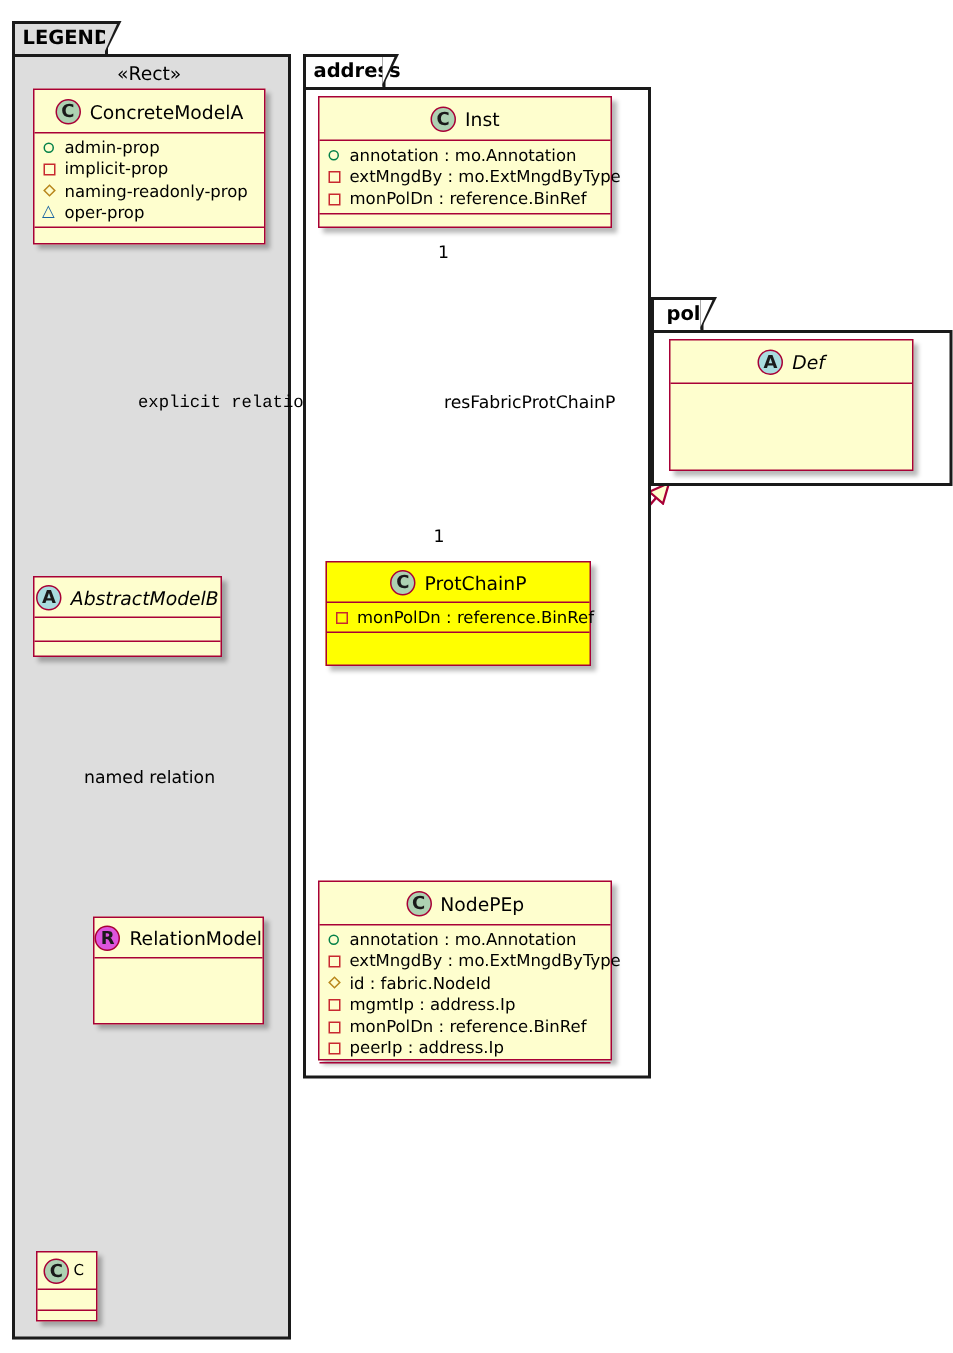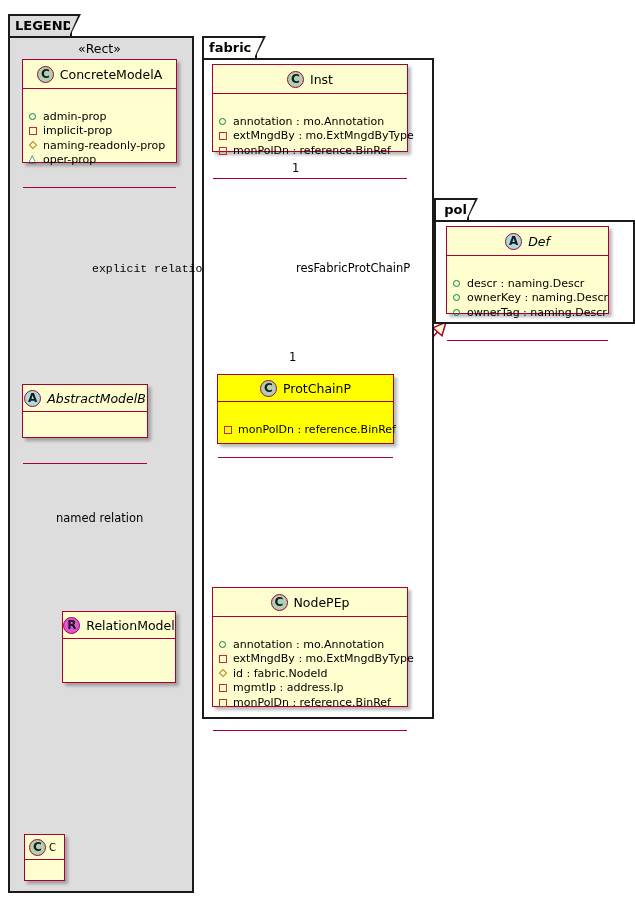--- a/index.html
+++ b/index.html
@@ -94,23 +94,22 @@
     font-weight: bold;
     font-size: 12px;
     line-height: 1;
     box-sizing: border-box;
   }
   .badge.c { background: #ADD1B2; border: 1.4px solid #A80036; color: #1a1a1a; }
   .badge.a { background: #A9DCDF; border: 1.4px solid #A80036; color: #1a1a1a; }
   .badge.rel { background: #DD55DD; border: 1.4px solid #A80036; color: #1a1a1a; }
 
   .cls-attrs {
-    padding: 2px 0 20px 0;
+    padding: 2px 0 2px 0;
     border-bottom: 1.5px solid #A80036;
-    margin-top: 18px;
   }
   .attr {
     display: flex;
     align-items: center;
     height: 14.5px;
     padding-left: 5px;
     font-size: 11px;
     white-space: nowrap;
   }
   .mk {
@@ -287,21 +286,21 @@
 <div class="cls" style="left:24px; top:834px; width:41px; height:47px;">
   <div class="cls-hdr tight" style="justify-content:flex-start; padding-left:4px; gap:3px; height:24px;">
     <span class="badge c">C</span>
     <span class="cls-name" style="font-size:10px;">C</span>
   </div>
   <div class="cls-attrs" style="height:9px;"></div>
   <div class="cls-foot" style="height:8px;"></div>
 </div>
 
 <div class="pkg-tab white" style="left:202px; top:36px; width:55px;">
-  <span>fabric</span>
+  <span>address</span>
   <span class="fold"></span>
   <span class="fold-in"></span>
 </div>
 <div class="pkg white" style="left:202px; top:58px; width:232px; height:661px;"></div>
 
 <div class="cls" style="left:212px; top:64px; width:196px; height:88px;">
   <div class="cls-hdr">
     <span class="badge c">C</span>
     <span class="cls-name">Inst</span>
   </div>
@@ -358,45 +357,35 @@
       <span class="mk diamond"></span>
       <span>id : fabric.NodeId</span>
     </div>
     <div class="attr">
       <span class="mk square"></span>
       <span>mgmtIp : address.Ip</span>
     </div>
     <div class="attr">
       <span class="mk square"></span>
       <span>monPolDn : reference.BinRef</span>
+    </div>
+    <div class="attr">
+      <span class="mk square"></span>
+      <span>peerIp : address.Ip</span>
     </div>
   </div>
   <div class="cls-foot"></div>
 </div>
 
 <div class="pkg-tab white" style="left:434px; top:198px; width:35px;text-align:right;">
   <span>pol</span>
   <span class="fold"></span>
   <span class="fold-in"></span>
 </div>
 <div class="pkg white" style="left:434px; top:220px; width:201px; height:104px;"></div>
 
 <div class="cls" style="left:446px; top:226px; width:163px; height:88px;">
   <div class="cls-hdr">
     <span class="badge a">A</span>
     <span class="cls-name abs">Def</span>
   </div>
-  <div class="cls-attrs">
-    <div class="attr">
-      <span class="mk circle"></span>
-      <span>descr : naming.Descr</span>
-    </div>
-    <div class="attr">
-      <span class="mk circle"></span>
-      <span>ownerKey : naming.Descr</span>
-    </div>
-    <div class="attr">
-      <span class="mk circle"></span>
-      <span>ownerTag : naming.Descr</span>
-    </div>
-  </div>
   <div class="cls-foot"></div>
 </div>
 
 </body></html>

